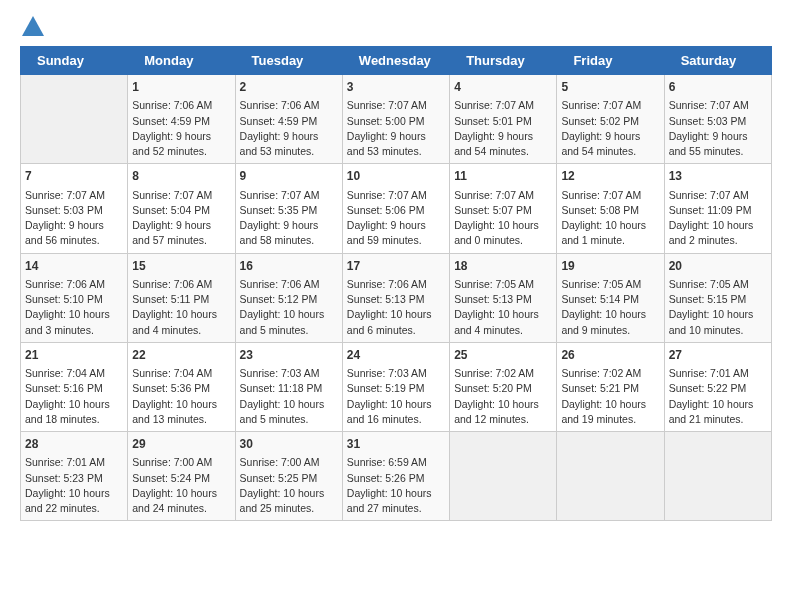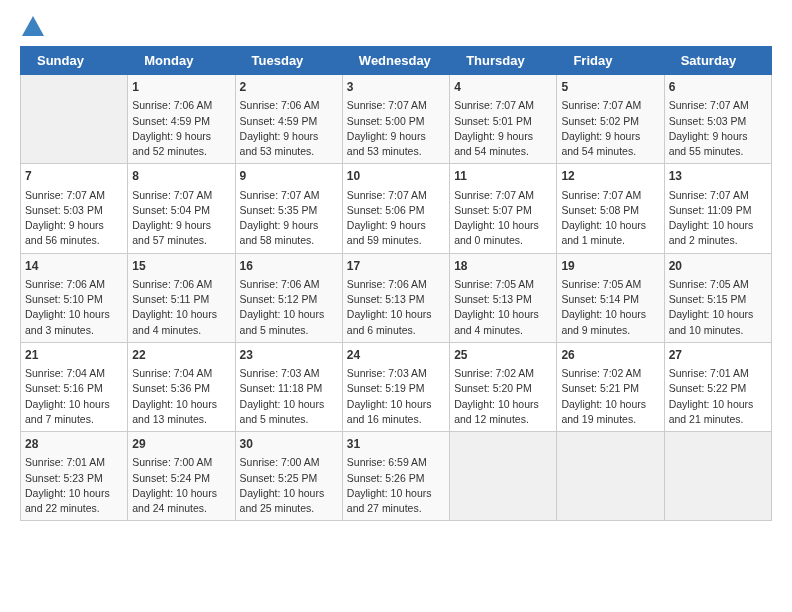--- a/index.html
+++ b/index.html
@@ -254,21 +254,21 @@
           <div>Daylight: 10 hours</div>
           <div>and 10 minutes.</div>
         </td>
       </tr>
       <tr>
         <td>
           <span class="day-num">21</span>
           <div>Sunrise: 7:04 AM</div>
           <div>Sunset: 5:16 PM</div>
           <div>Daylight: 10 hours</div>
-          <div>and 7 minutes.</div>
+          <div>and 18 minutes.</div>
         </td>
         <td>
           <span class="day-num">22</span>
           <div>Sunrise: 7:04 AM</div>
           <div>Sunset: 5:36 PM</div>
           <div>Daylight: 10 hours</div>
           <div>and 13 minutes.</div>
         </td>
         <td>
           <span class="day-num">23</span>

